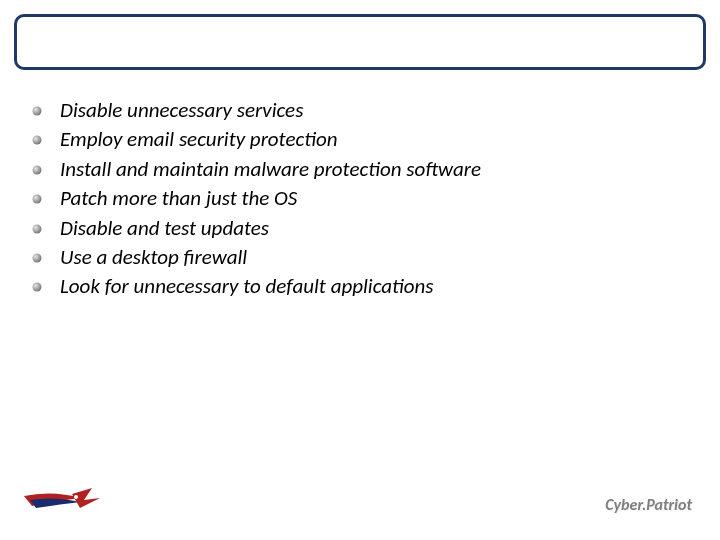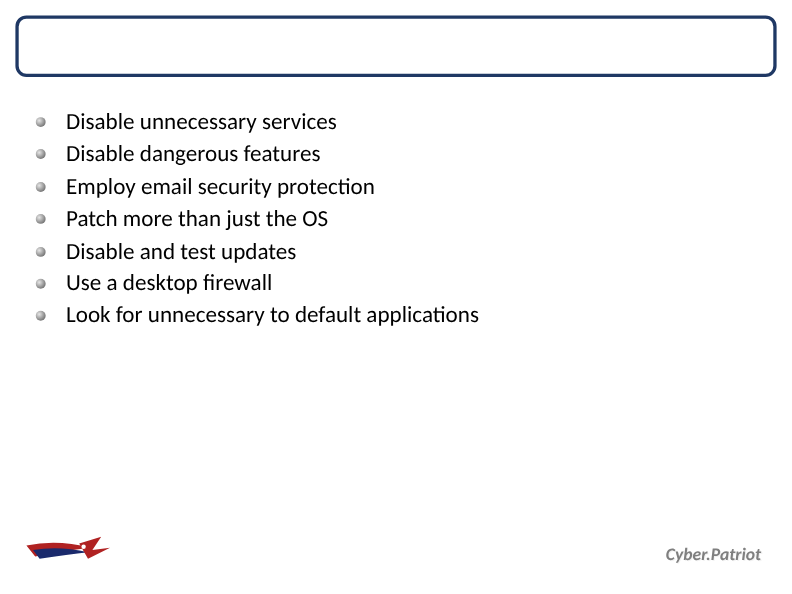--- a/index.html
+++ b/index.html
@@ -24,20 +24,21 @@
     width: 660px;
   }
 
   .slide-list { list-style: none; }
   .slide-item {
     position: relative;
     padding-left: 28px;
     font-size: 21px;
     line-height: 1.4;
     color: #000;
+    font-style: italic;
   }
   .bullet-icon {
     position: absolute;
     left: 0;
     top: 10px;
     width: 10px;
     height: 10px;
   }
   .bullet-icon svg { display: block; }
 
@@ -84,29 +85,29 @@
           </svg>
       </span>
       <span>Disable unnecessary services</span>
     </li>
     <li class="slide-item">
       <span class="bullet-icon">
         <svg viewBox="0 0 10 10">
             <circle cx="5" cy="5" r="4.5" fill="url(#g1)"></circle>
           </svg>
       </span>
-      <span>Disable dangerous features</span>
+      <span>Employ email security protection</span>
     </li>
     <li class="slide-item">
       <span class="bullet-icon">
         <svg viewBox="0 0 10 10">
             <circle cx="5" cy="5" r="4.5" fill="url(#g1)"></circle>
           </svg>
       </span>
-      <span>Employ email security protection</span>
+      <span>Install and maintain malware protection software</span>
     </li>
     <li class="slide-item">
       <span class="bullet-icon">
         <svg viewBox="0 0 10 10">
             <circle cx="5" cy="5" r="4.5" fill="url(#g1)"></circle>
           </svg>
       </span>
       <span>Patch more than just the OS</span>
     </li>
     <li class="slide-item">

